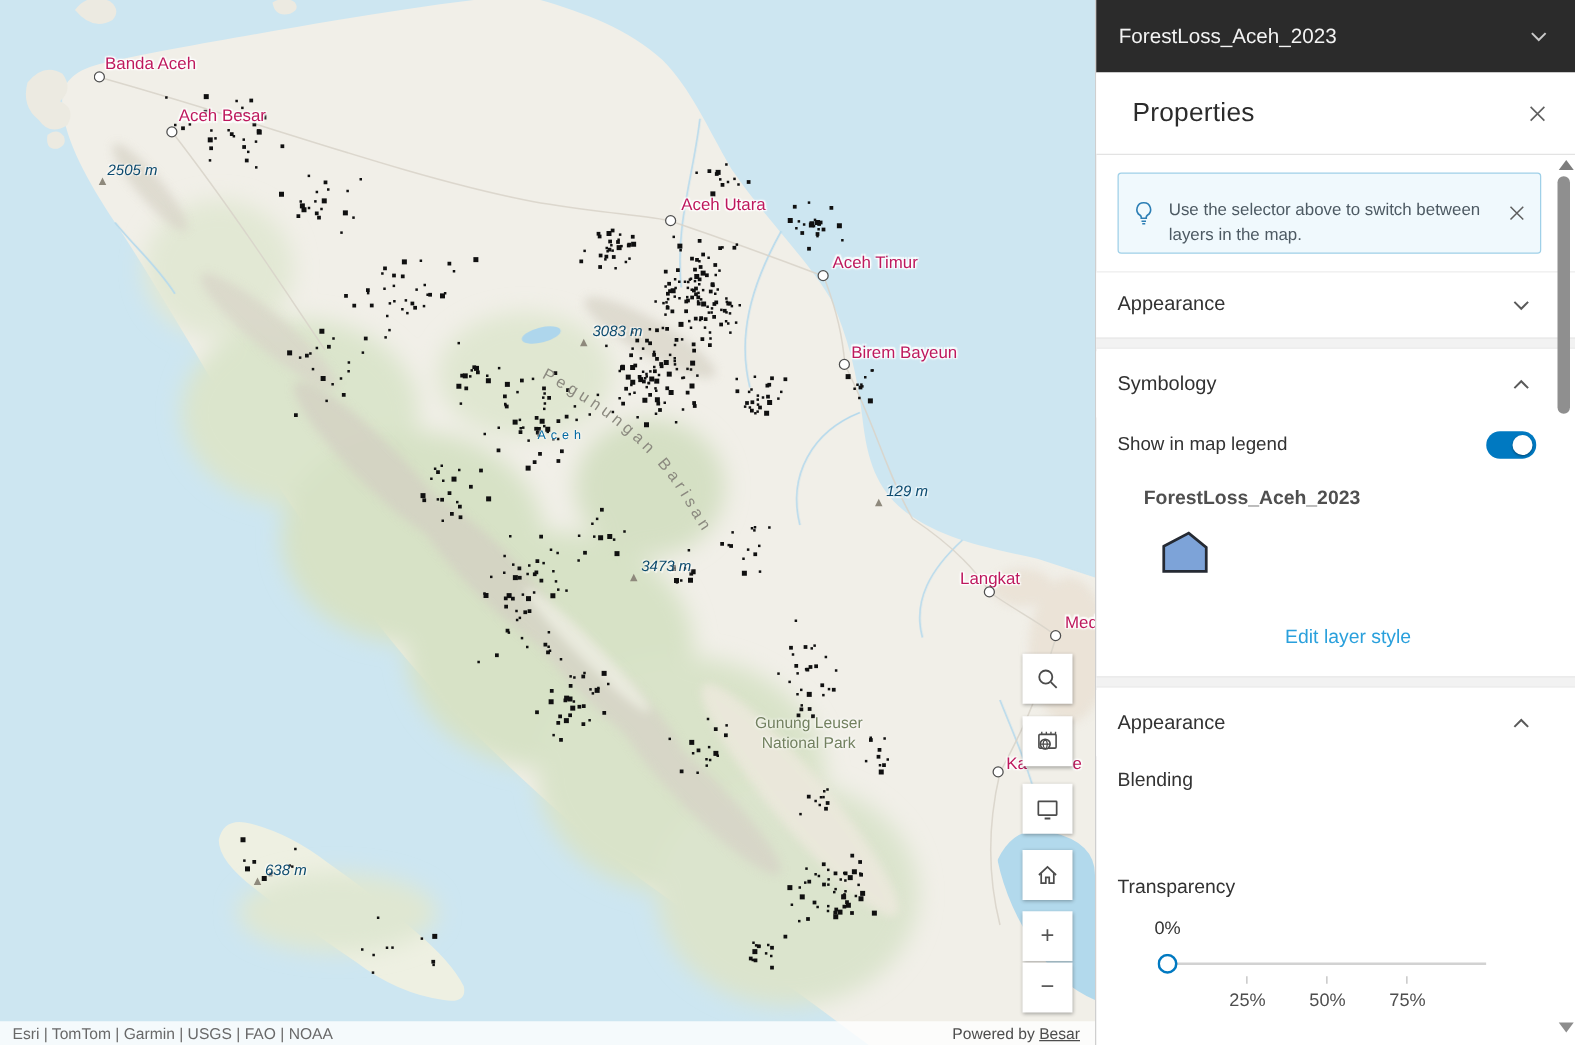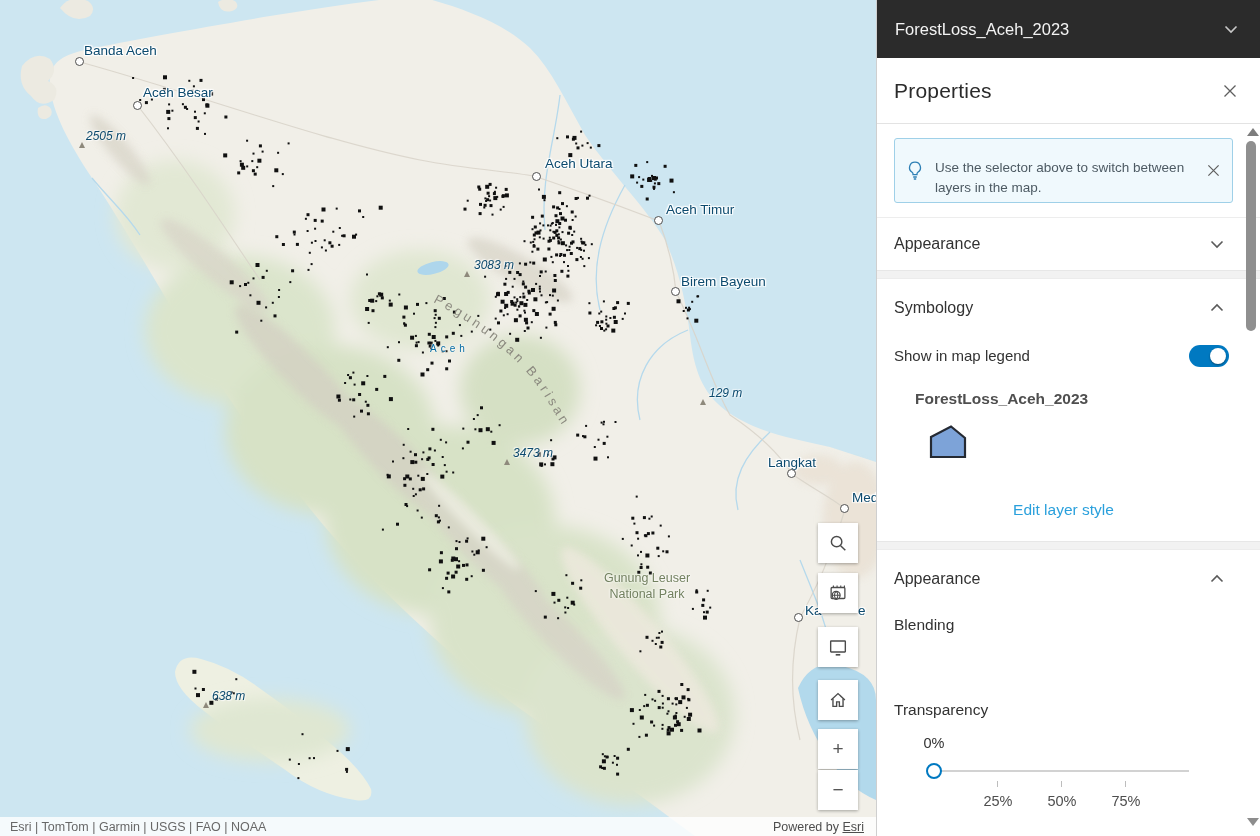--- a/index.html
+++ b/index.html
@@ -10,21 +10,21 @@
   }
 
   
   .map {
     position:absolute; left:0; top:0; width:876px; height:836px;
     overflow:hidden; background:#cde6f1; cursor:grab;
   }
   .map svg.terrain { position:absolute; left:0; top:0; }
 
   .city {
-    position:absolute; font-size:13.5px; color:#0c4a6e; white-space:nowrap;
+    position:absolute; font-size:13.5px; color:#be185d; white-space:nowrap;
     text-shadow:-1px -1px 1px #fff, 1px -1px 1px #fff, -1px 1px 1px #fff, 1px 1px 1px #fff, 0 0 3px #fff;
   }
   .city-dot {
     position:absolute; width:9px; height:9px; border:1.5px solid #4e4e4e;
     border-radius:50%; background:#fff;
   }
   .peak {
     position:absolute; font-size:12px; font-style:italic; color:#0c4a6e; white-space:nowrap;
     text-shadow:-1px -1px 1px rgba(255,255,255,.8), 1px 1px 1px rgba(255,255,255,.8);
   }
@@ -68,21 +68,21 @@
   .layerbar {
     position:absolute; left:0; top:0; width:100%; height:58px; background:#2b2b2b;
     color:#f3f3f3; display:flex; align-items:center; justify-content:space-between;
     padding:0 22px 0 18px; font-size:16.5px; cursor:pointer;
   }
   .props-row {
     position:absolute; left:0; top:58px; width:100%; height:66px;
     display:flex; align-items:center; justify-content:space-between;
     padding:0 21px 0 17px; border-bottom:1px solid #e3e3e3; background:#fff;
   }
-  .props-row h1 { margin:0; font-size:21px; font-weight:500; color:#2b2b2b; letter-spacing:.2px; }
+  .props-row h1 { margin:12px; font-size:21px; font-weight:500; color:#2b2b2b; letter-spacing:.2px; }
   .icon-btn { background:none; border:none; padding:2px; cursor:pointer; display:flex; align-items:center; }
 
   .notice {
     position:absolute; left:17px; top:138px; width:339px; height:65px;
     border:1px solid #9fd0e8; background:#f0f9fd; border-radius:3px;
     display:flex; align-items:center; padding:0 10px 0 12px;
   }
   .notice p { margin:15px 8px 0 12px; flex:1; font-size:13.5px; line-height:20px; color:#4d5a63; }
 
   .section-row {
@@ -99,21 +99,21 @@
     background:#0079c1; cursor:pointer;
   }
   .switch .knob {
     position:absolute; right:3px; top:3px; width:16px; height:16px; border-radius:50%;
     background:#fff; box-shadow:0 1px 2px rgba(0,0,0,.4);
   }
 
   .legend-title { position:absolute; left:38px; top:390px; font-size:15.5px; font-weight:bold; color:#4f4f4f; }
   .legend-symbol { position:absolute; left:50px; top:424px; }
   .edit-link {
-    position:absolute; left:17px; top:501px; width:339px; text-align:center;
+    position:absolute; left:32px; top:501px; width:339px; text-align:center;
     font-size:15.5px; color:#2aa0dc; cursor:pointer; text-decoration:none;
   }
 
   .field-label { position:absolute; left:17px; font-size:15.5px; color:#323232; }
   .dropdown {
     position:absolute; left:17px; top:646px; width:333px; height:38px;
     border:1px solid #c6c6c6; background:#fff; display:flex; align-items:center;
     padding:0 15px; font-size:15.5px; color:#323232; cursor:pointer;
   }
   .dropdown .caret {
@@ -1016,21 +1016,21 @@
       <svg width="22" height="22" viewBox="0 0 24 24" fill="none" stroke="#4b4b4b" stroke-width="1.5">
         <path d="M4.5 12 L12 5 L19.5 12"></path>
         <path d="M6.5 10.5 V19 H10.5 V14 H13.5 V19 H17.5 V10.5"></path>
       </svg>
     </button>
     <button class="tool zoombtn" style="top:729px">+</button>
     <button class="tool zoombtn" style="top:770px">−</button>
 
     <div class="attrib">
       <span>Esri | TomTom | Garmin | USGS | FAO | NOAA</span>
-      <span class="powered"><span>Powered by </span><a>Esri</a></span>
+      <span class="powered"><span>Powered by </span><a>Besar</a></span>
     </div>
   </div>
 
   <div class="panel">
 
     <div class="layerbar">
       <span>ForestLoss_Aceh_2023</span>
       <svg width="14" height="9" viewBox="0 0 14 9" fill="none" stroke="#c9c9c9" stroke-width="1.6">
         <path d="M1.5 1.5 L7 7 L12.5 1.5"></path>
       </svg>

